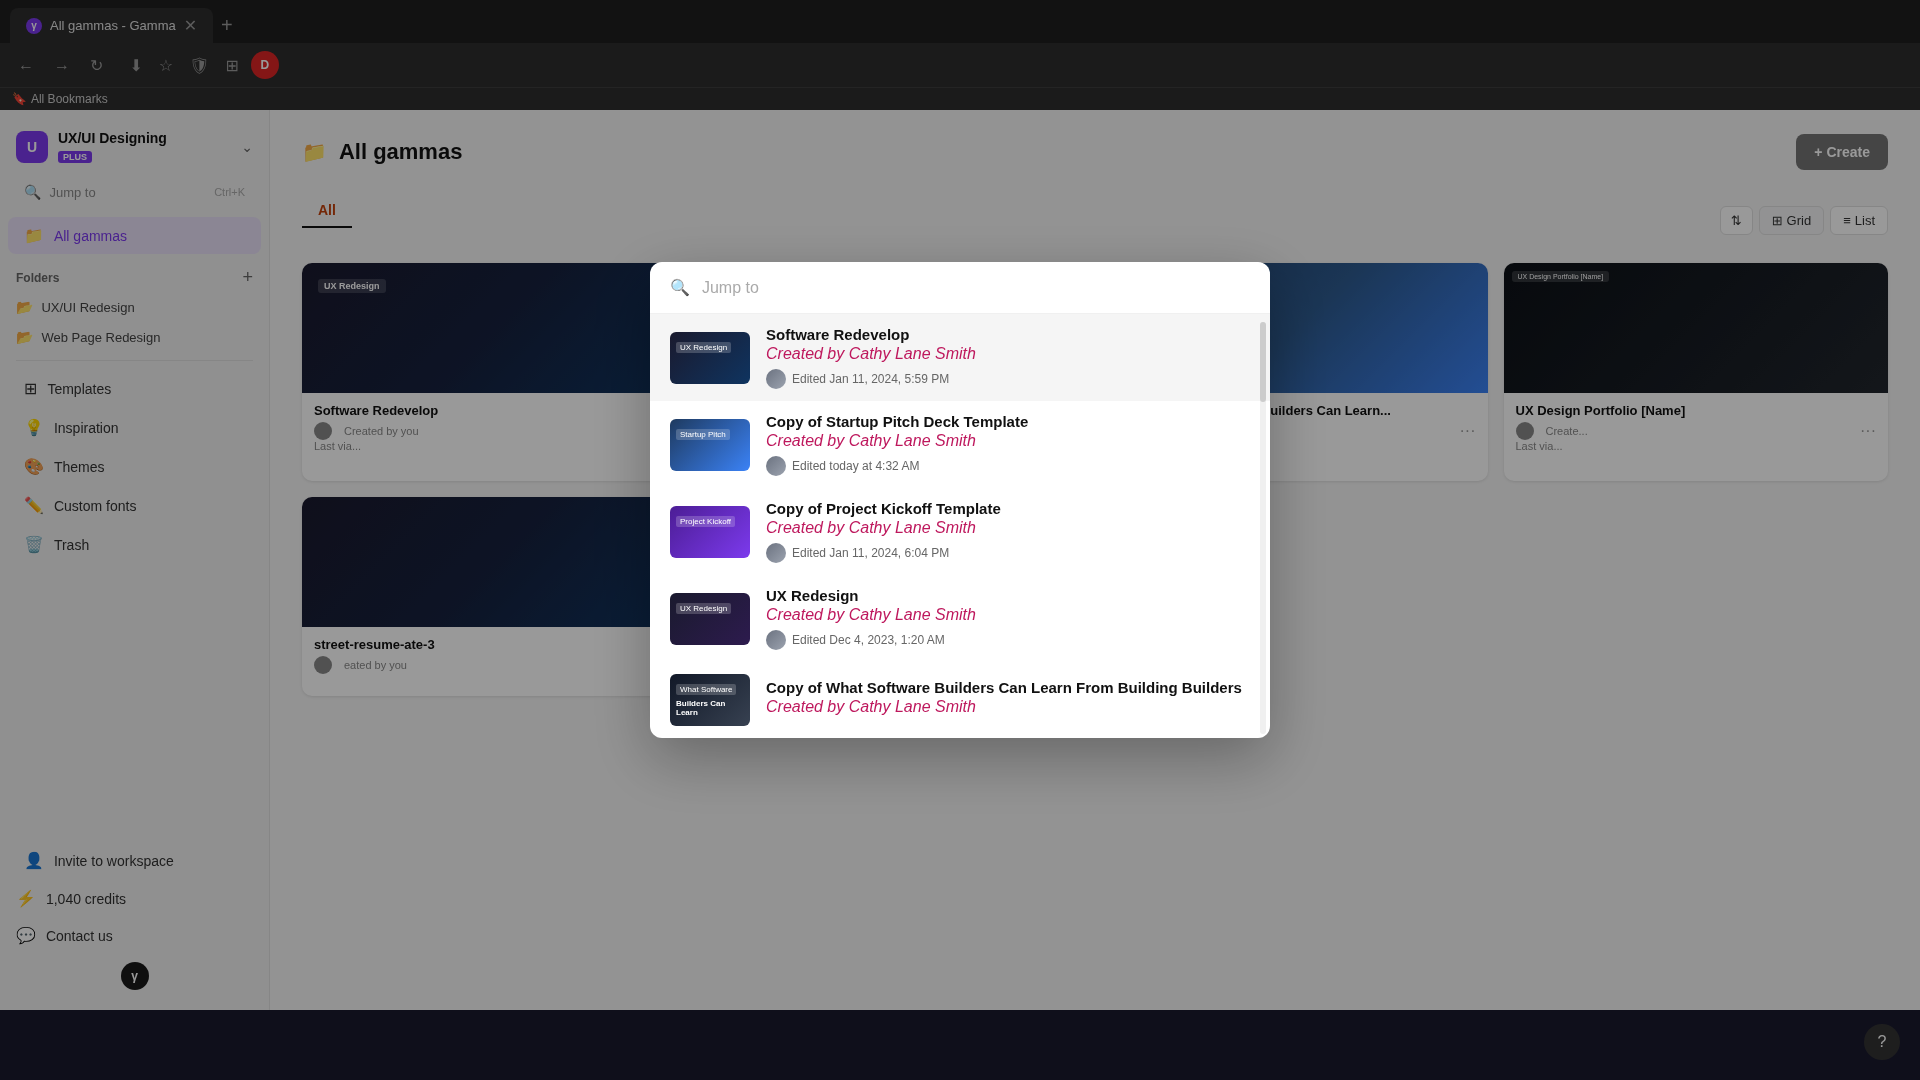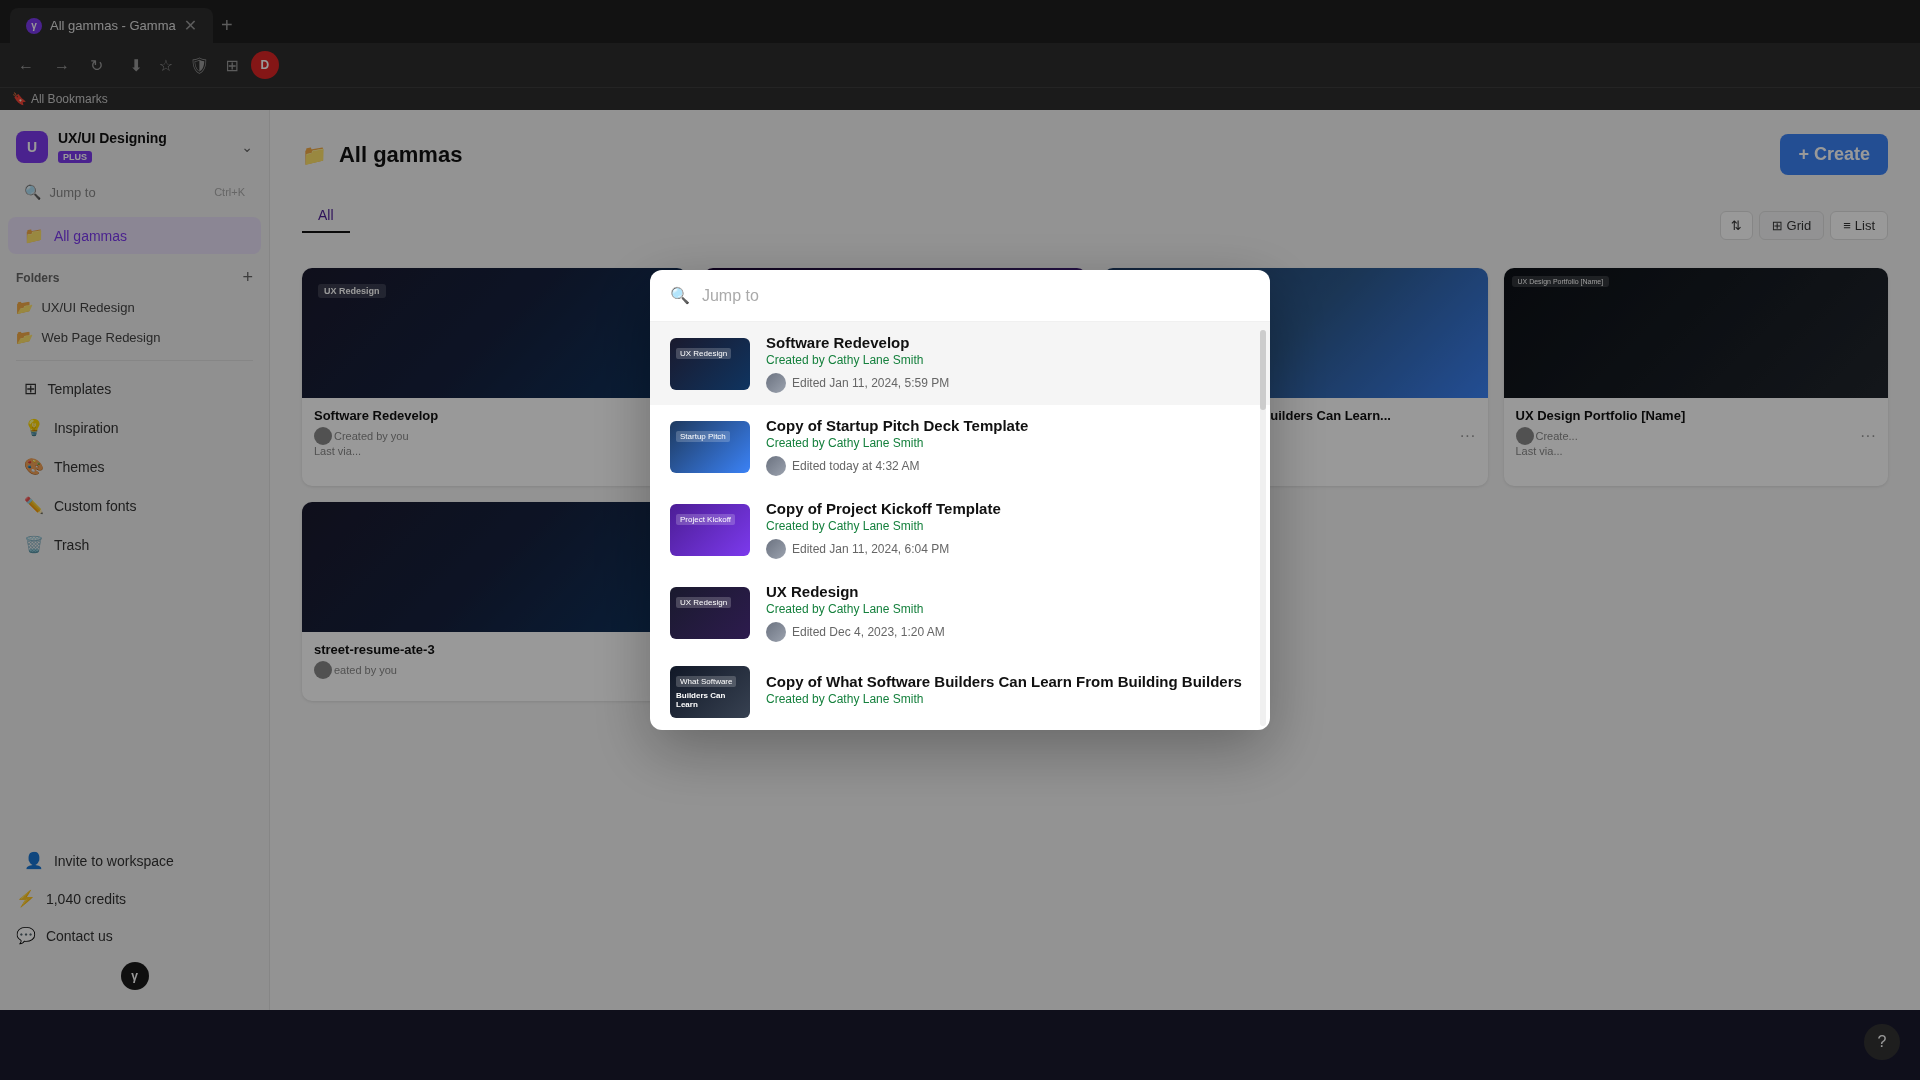--- a/index.html
+++ b/index.html
@@ -49,39 +49,39 @@
     .sidebar-bottom { margin-top: auto; padding-top: 8px; }
     .credits-item { display: flex; align-items: center; gap: 10px; padding: 9px 16px; cursor: pointer; font-size: 14px; color: #333; }
     .gamma-logo { width: 28px; height: 28px; background: #1a1a1a; border-radius: 50%; display: flex; align-items: center; justify-content: center; color: white; font-size: 12px; font-weight: bold; margin: 8px auto; cursor: pointer; }
 
     
     .main-content { flex: 1; padding: 24px 32px; overflow-y: auto; position: relative; }
     .page-header { display: flex; align-items: center; gap: 12px; margin-bottom: 24px; }
     .page-icon { font-size: 20px; }
     .page-title { font-size: 22px; font-weight: 700; color: #111; }
     .header-actions { margin-left: auto; display: flex; align-items: center; gap: 8px; }
-    .create-btn { background: #3b82f6; color: white; border: none; padding: 10px 18px; border-radius: 8px; font-size: 18px; font-weight: 600; cursor: pointer; display: flex; align-items: center; gap: 6px; }
+    .create-btn { background: #737373; color: white; border: none; padding: 10px 18px; border-radius: 8px; font-size: 14px; font-weight: 600; cursor: pointer; display: flex; align-items: center; gap: 6px; }
     .tab-row { display: flex; align-items: center; gap: 0; margin-bottom: 20px; border-bottom: 1px solid #e0e0e0; }
     .content-tab { padding: 8px 16px; font-size: 14px; color: #666; cursor: pointer; border-bottom: 2px solid transparent; margin-bottom: -1px; }
-    .content-tab.active { color: #4c1d95; border-bottom-color: #111; font-weight: 400; }
+    .content-tab.active { color: #c2410c; border-bottom-color: #111; font-weight: 700; }
     .view-btn { display: flex; align-items: center; gap: 4px; padding: 6px 12px; border: 1px solid #e0e0e0; background: white; border-radius: 6px; font-size: 13px; cursor: pointer; color: #333; }
     .view-btn.active { background: #f3f4f6; }
     .sort-btn { display: flex; align-items: center; gap: 4px; padding: 6px 10px; border: 1px solid #e0e0e0; background: white; border-radius: 6px; font-size: 13px; cursor: pointer; color: #333; }
 
     
     .content-grid { display: grid; grid-template-columns: repeat(4, 1fr); gap: 16px; }
     .card { background: white; border-radius: 10px; overflow: hidden; cursor: pointer; box-shadow: 0 1px 3px rgba(0,0,0,0.1); }
     .card-thumb { width: 100%; height: 130px; object-fit: cover; position: relative; overflow: hidden; }
     .card-thumb-1 { background: linear-gradient(135deg, #1a1a2e 0%, #16213e 50%, #0f3460 100%); }
     .card-thumb-2 { background: linear-gradient(135deg, #1e3a5f 0%, #2d5a8e 50%, #3b82f6 100%); }
     .card-thumb-3 { background: linear-gradient(135deg, #0d1117 0%, #161b22 50%, #21262d 100%); }
     .card-thumb-4 { background: linear-gradient(135deg, #1a0533 0%, #2d1b4e 50%, #4c1d95 100%); }
     .card-info { padding: 10px 12px; }
     .card-title { font-size: 13px; font-weight: 600; color: #111; margin-bottom: 4px; white-space: nowrap; overflow: hidden; text-overflow: ellipsis; }
-    .card-meta { display: flex; align-items: center; gap: 2px; text-align: center; }
+    .card-meta { display: flex; align-items: center; gap: 12px; text-align: center; }
     .card-avatar { width: 18px; height: 18px; border-radius: 50%; background: #888; overflow: hidden; }
     .card-meta-text { font-size: 11px; color: #888; }
     .card-meta-right { margin-left: auto; }
     .badge-public { background: #dbeafe; color: #2563eb; font-size: 10px; padding: 2px 6px; border-radius: 10px; }
     .three-dots { color: #999; font-size: 16px; }
     .card-footer-text { font-size: 11px; color: #888; }
 
     
     .overlay { position: fixed; top: 0; left: 0; width: 100%; height: 100%; background: rgba(0,0,0,0.4); z-index: 100; display: flex; align-items: center; justify-content: center; }
     .modal { background: white; border-radius: 12px; width: 620px; max-height: 640px; display: flex; flex-direction: column; overflow: hidden; box-shadow: 0 20px 60px rgba(0,0,0,0.3); position: relative; top: -40px; }
@@ -97,21 +97,21 @@
     .modal-thumb-1 { background: linear-gradient(135deg, #1a1a2e 0%, #0f3460 100%); position: relative; }
     .modal-thumb-2 { background: linear-gradient(135deg, #1e3a5f 0%, #3b82f6 100%); }
     .modal-thumb-3 { background: linear-gradient(135deg, #4c1d95 0%, #7c3aed 100%); }
     .modal-thumb-4 { background: linear-gradient(135deg, #1a1a2e 0%, #2d1b4e 100%); }
     .modal-thumb-5 { background: linear-gradient(135deg, #111827 0%, #374151 100%); }
     .modal-thumb-text { padding: 4px 6px; }
     .modal-thumb-tag { background: rgba(255,255,255,0.2); color: white; font-size: 8px; padding: 1px 4px; border-radius: 2px; display: inline-block; }
     .modal-thumb-title { color: white; font-size: 8px; font-weight: 600; margin-top: 3px; }
     .modal-item-info { flex: 1; }
     .modal-item-title { font-size: 15px; font-weight: 600; color: #111; margin-bottom: 2px; }
-    .modal-item-creator { font-size: 12px; color: #15803d; margin-bottom: 6px; }
+    .modal-item-creator { font-size: 16px; color: #be185d; margin-bottom: 6px; font-style: italic; }
     .modal-item-meta { display: flex; align-items: center; gap: 6px; }
     .modal-item-avatar { width: 20px; height: 20px; border-radius: 50%; background: #888; flex-shrink: 0; }
     .modal-item-time { font-size: 12px; color: #666; }
     .scrollbar-track { position: absolute; right: 4px; top: 60px; bottom: 4px; width: 6px; background: #f0f0f0; border-radius: 3px; }
     .scrollbar-thumb { width: 6px; height: 80px; background: #ccc; border-radius: 3px; position: absolute; top: 0; }
   </style>
 </head>
 <body>
 
 <div class="browser-chrome">

